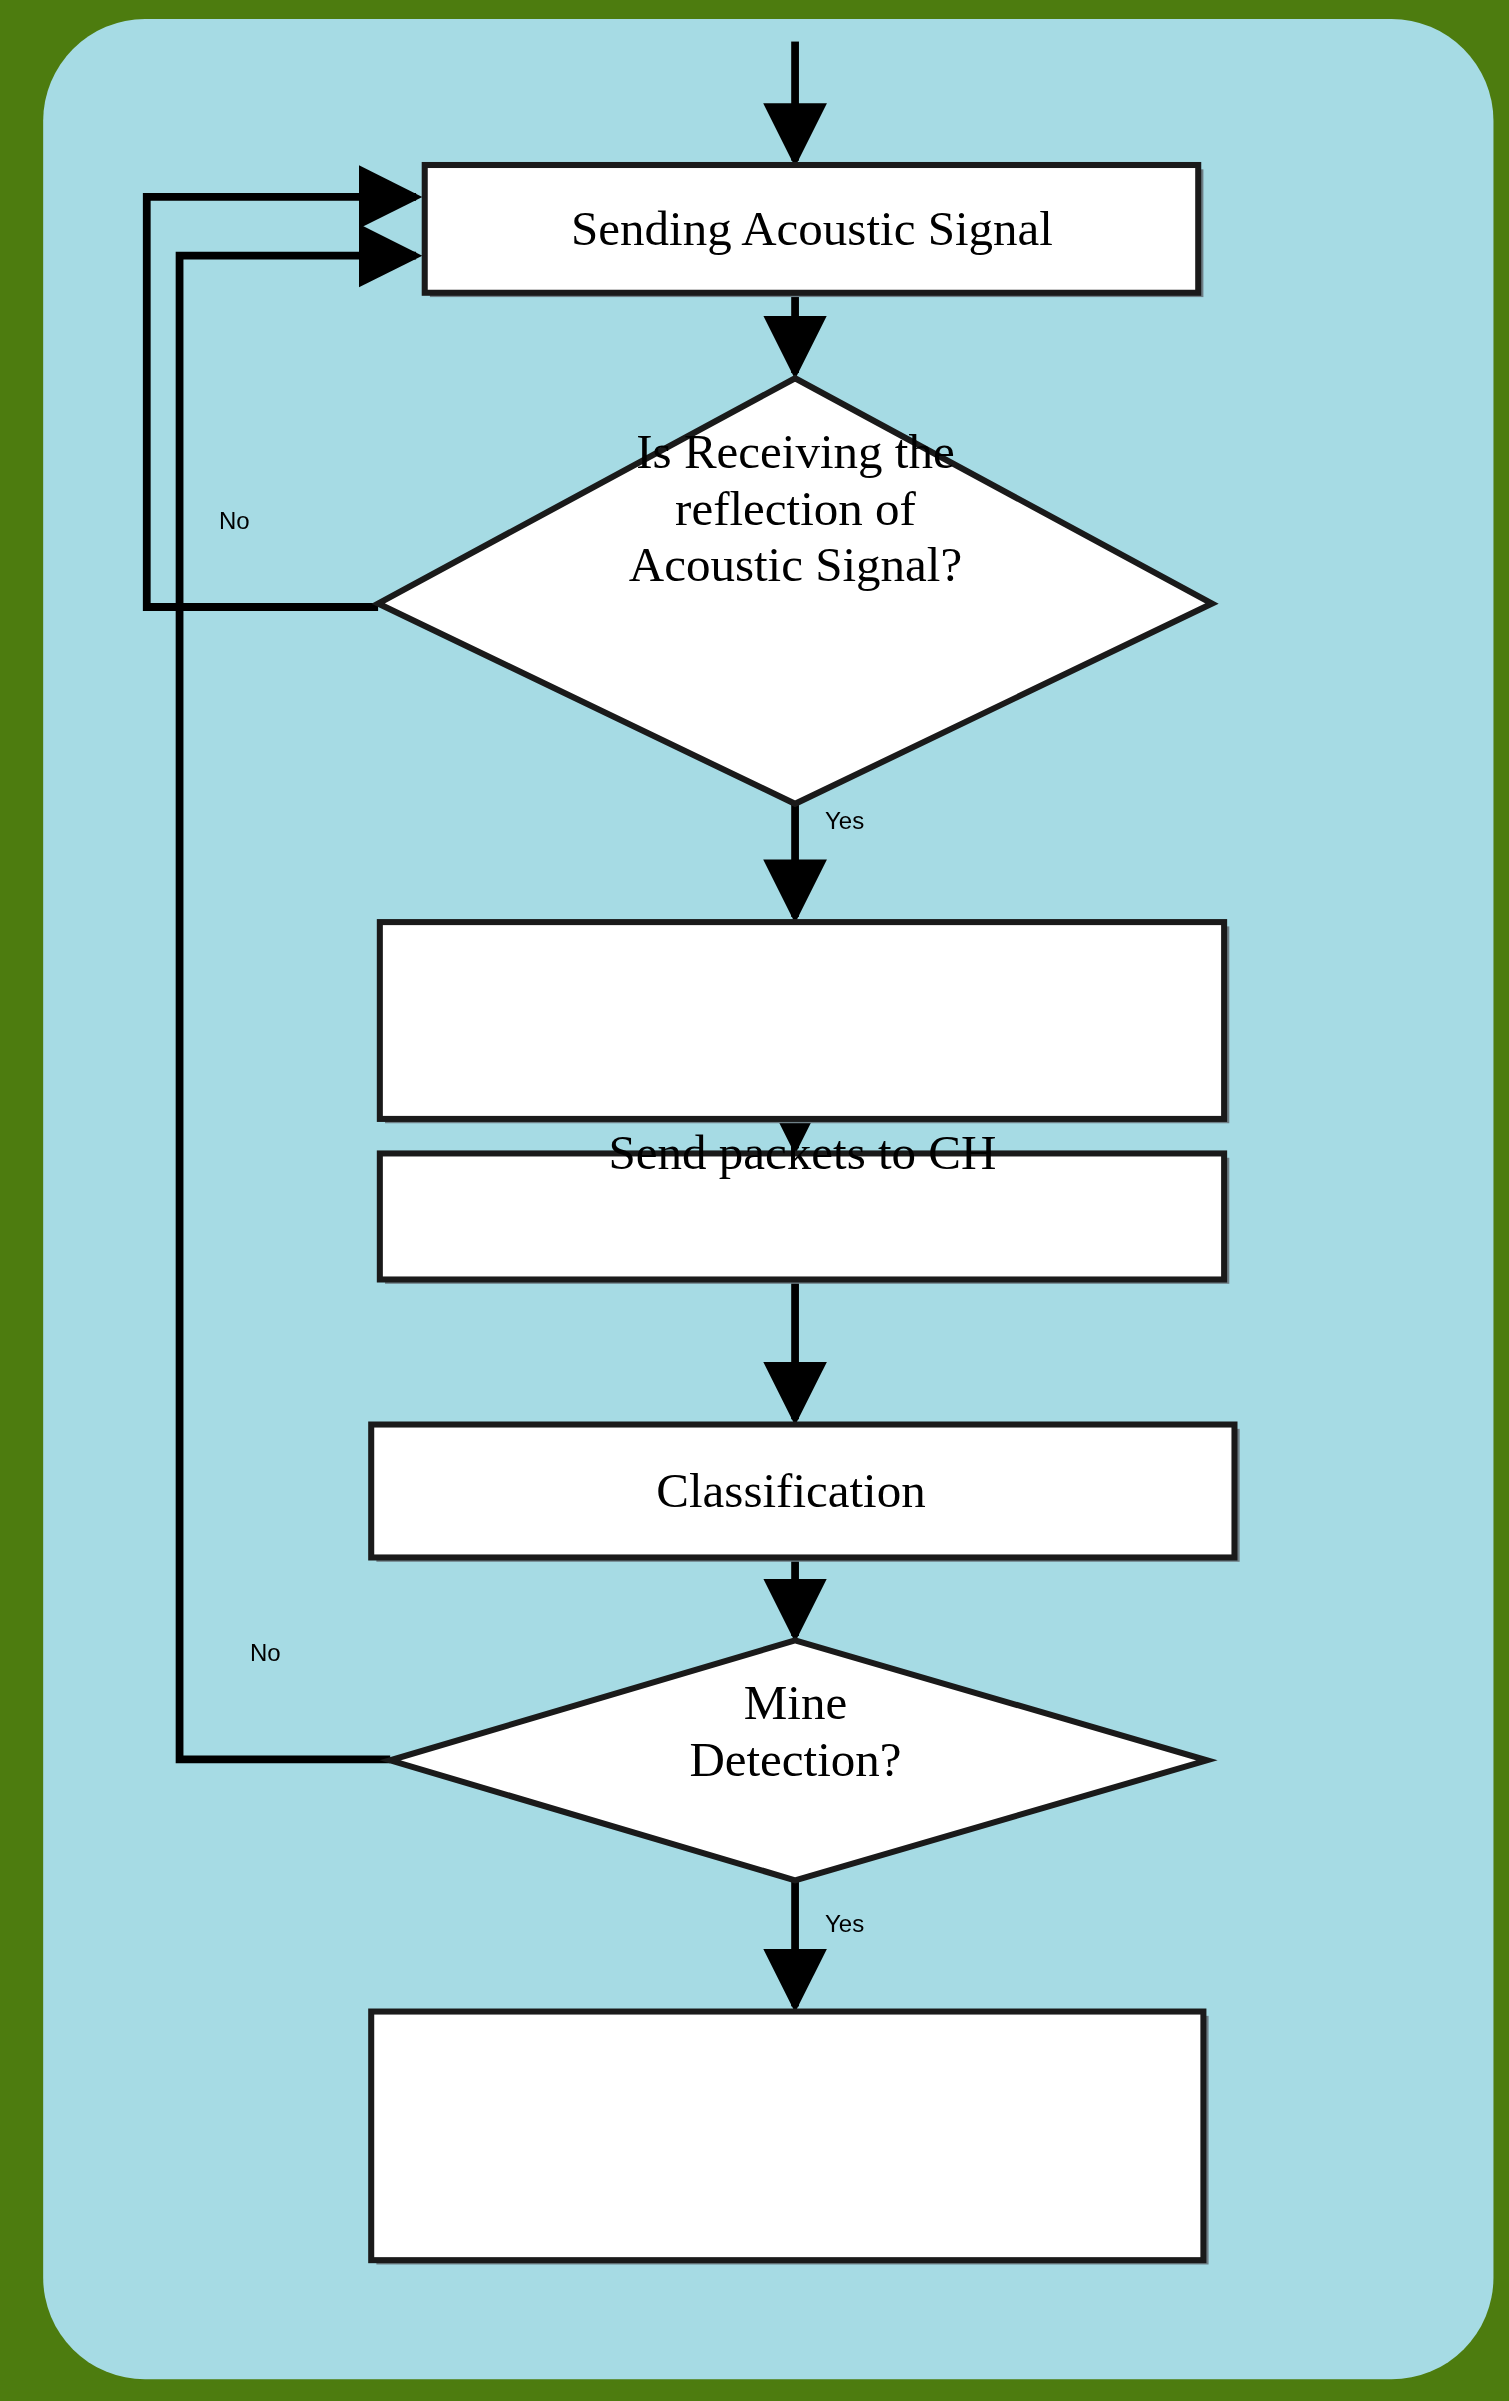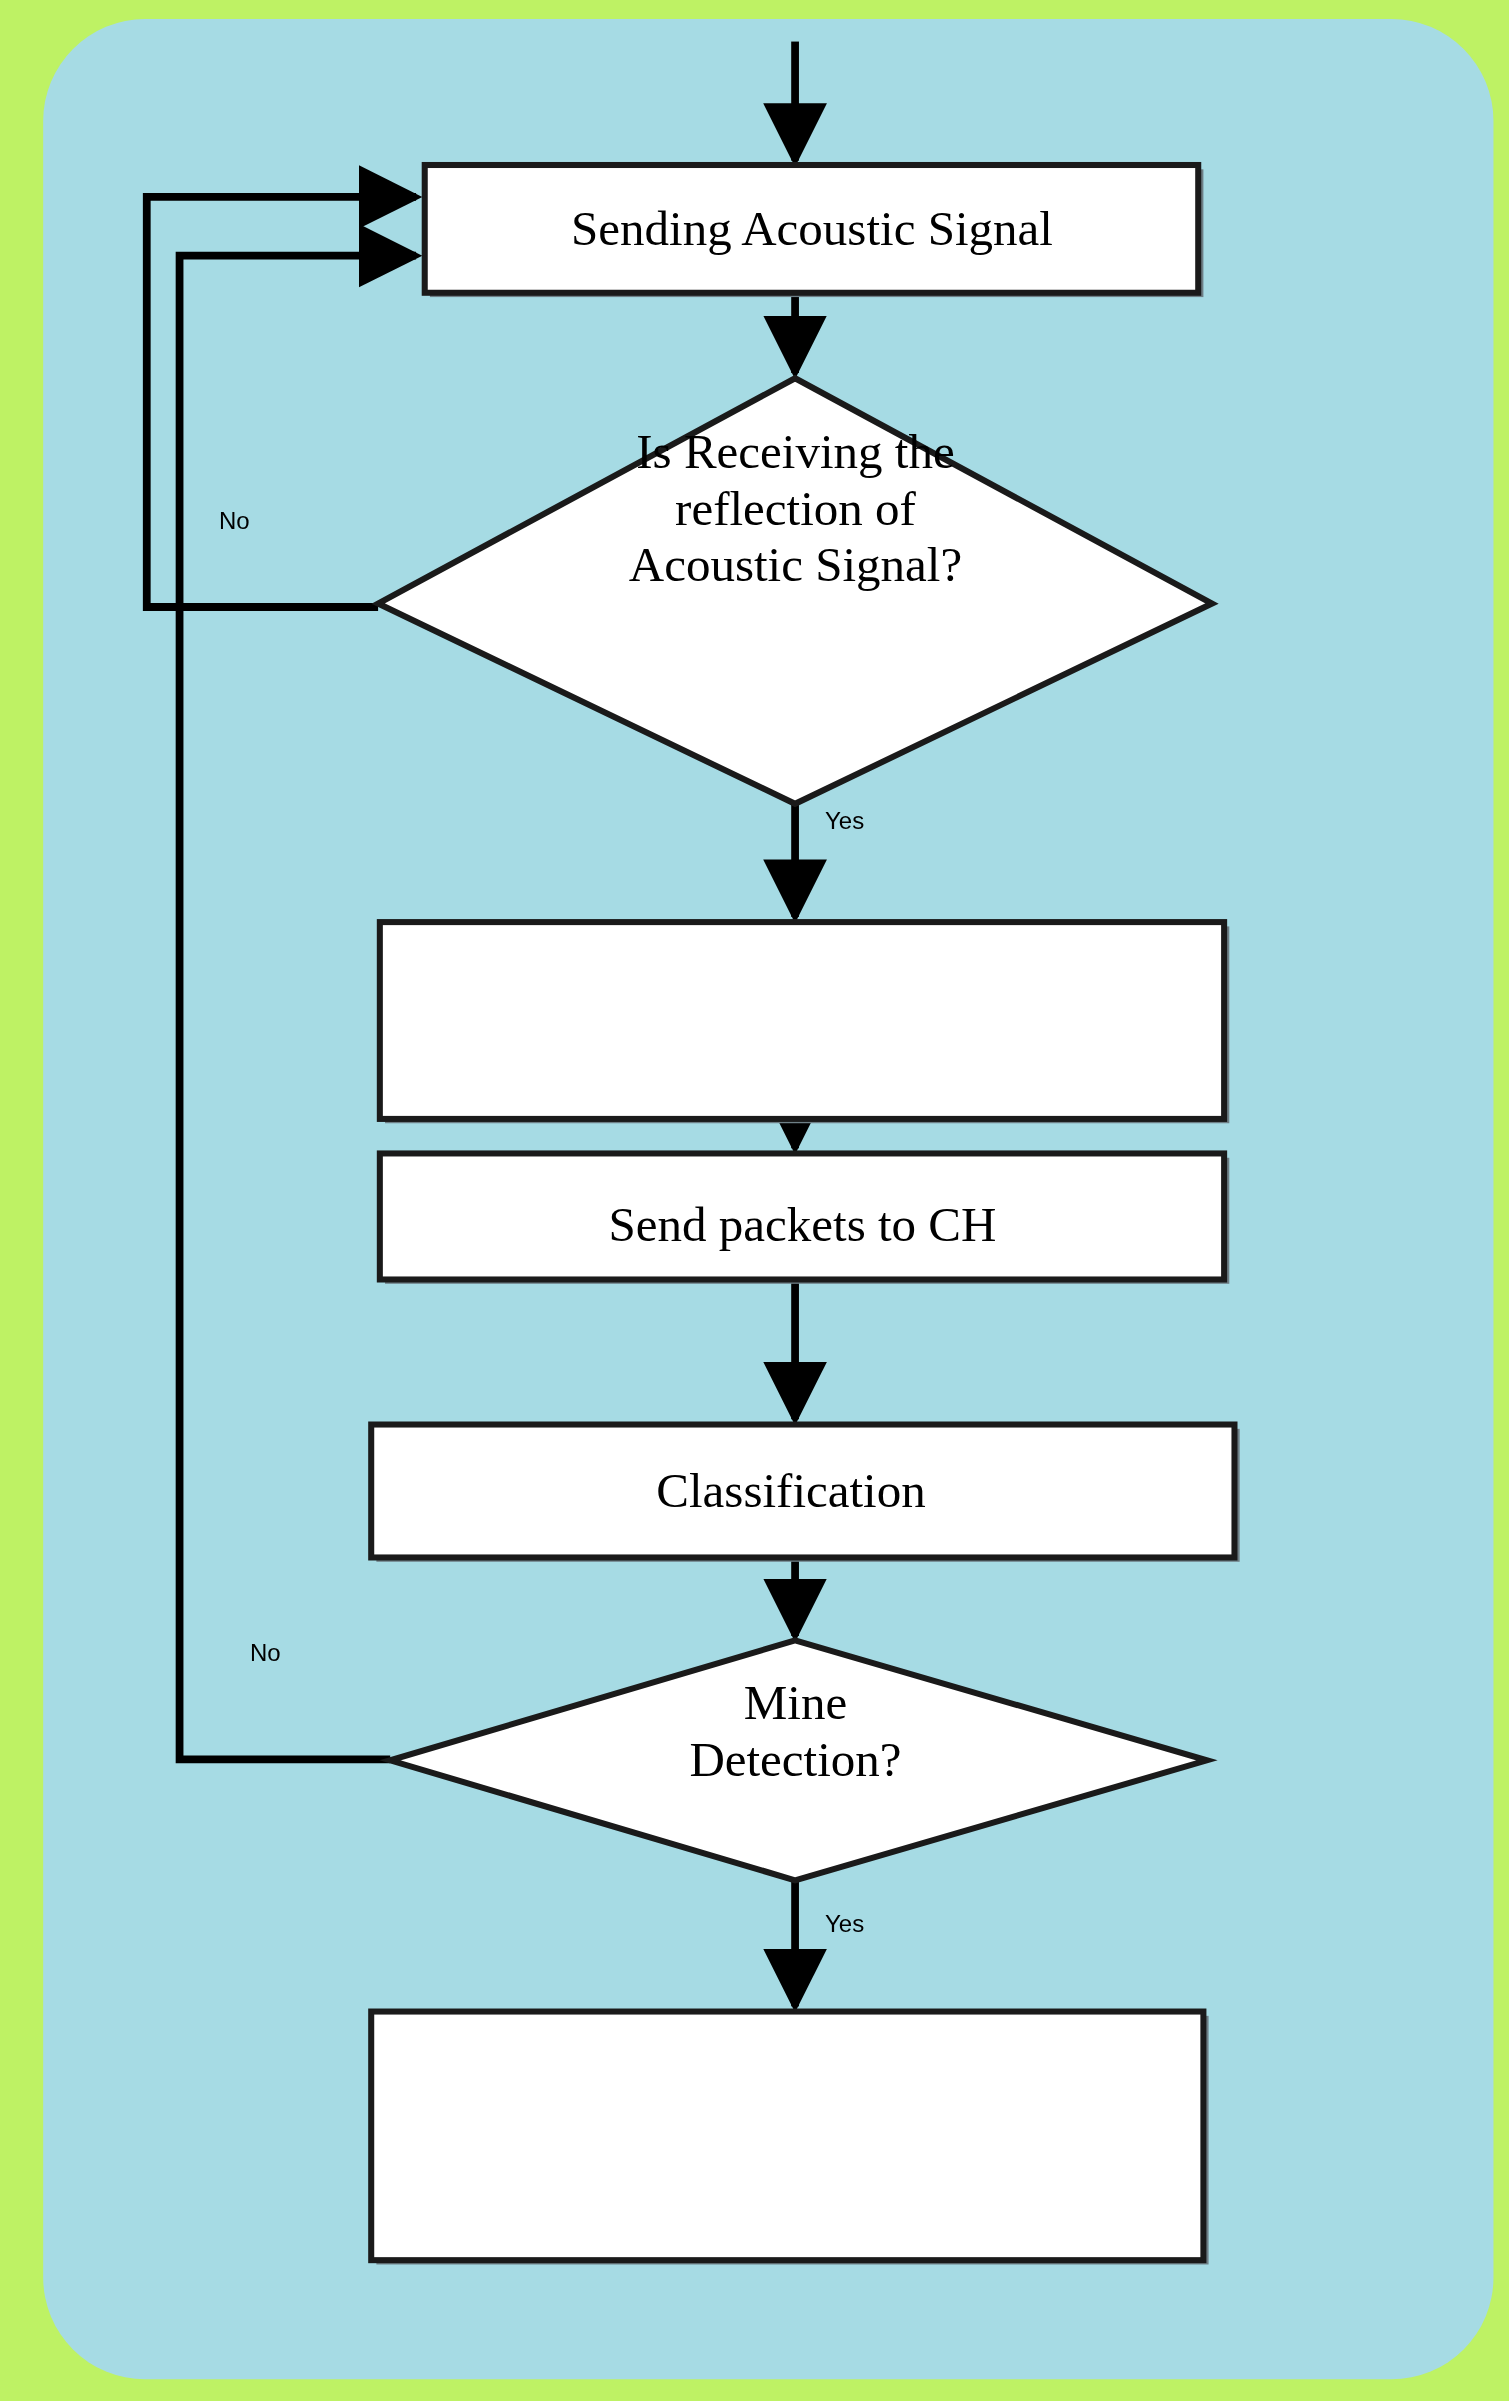--- a/index.html
+++ b/index.html
@@ -4,21 +4,21 @@
 <style>
   html, body {
     margin: 0;
     padding: 0;
     background: #ffffff;
   }
   #page {
     position: relative;
     width: 1509px;
     height: 2401px;
-    background: #bef264;
+    background: #4d7c0f;
     overflow: hidden;
     font-family: "Liberation Serif", serif;
   }
   #canvas {
     position: absolute;
     left: 0;
     top: 0;
     width: 1509px;
     height: 2401px;
   }
@@ -102,21 +102,21 @@
     <rect x="430" y="2330" width="964" height="288" fill="#ffffff" stroke="#1a1a1a" stroke-width="7"></rect>
   </svg>
 
   <div class="node-label process-label" style="left:425px; top:165px; width:774px; height:128px;">Sending Acoustic Signal</div>
 
   <div class="node-label decision-label" style="left:484px; top:414px; width:623px; height:190px;text-align:center;">Is Receiving the
 reflection of
 Acoustic Signal?</div>
 
 
-  <div class="node-label process-label" style="left:380px; top:1162px; width:845px; height:126px;">Send packets to CH</div>
+  <div class="node-label process-label" style="left:380px; top:1090px; width:845px; height:126px;">Send packets to CH</div>
 
   <div class="node-label process-label" style="left:359px; top:1425px; width:864px; height:133px;">Classification</div>
 
   <div class="node-label decision-label" style="left:570px; top:1667px; width:451px; height:130px;">Mine
 Detection?</div>
 
 
   <div class="edge-label" style="left:219px; top:507px;">No</div>
 
   <div class="edge-label" style="left:825px; top:807px;">Yes</div>

